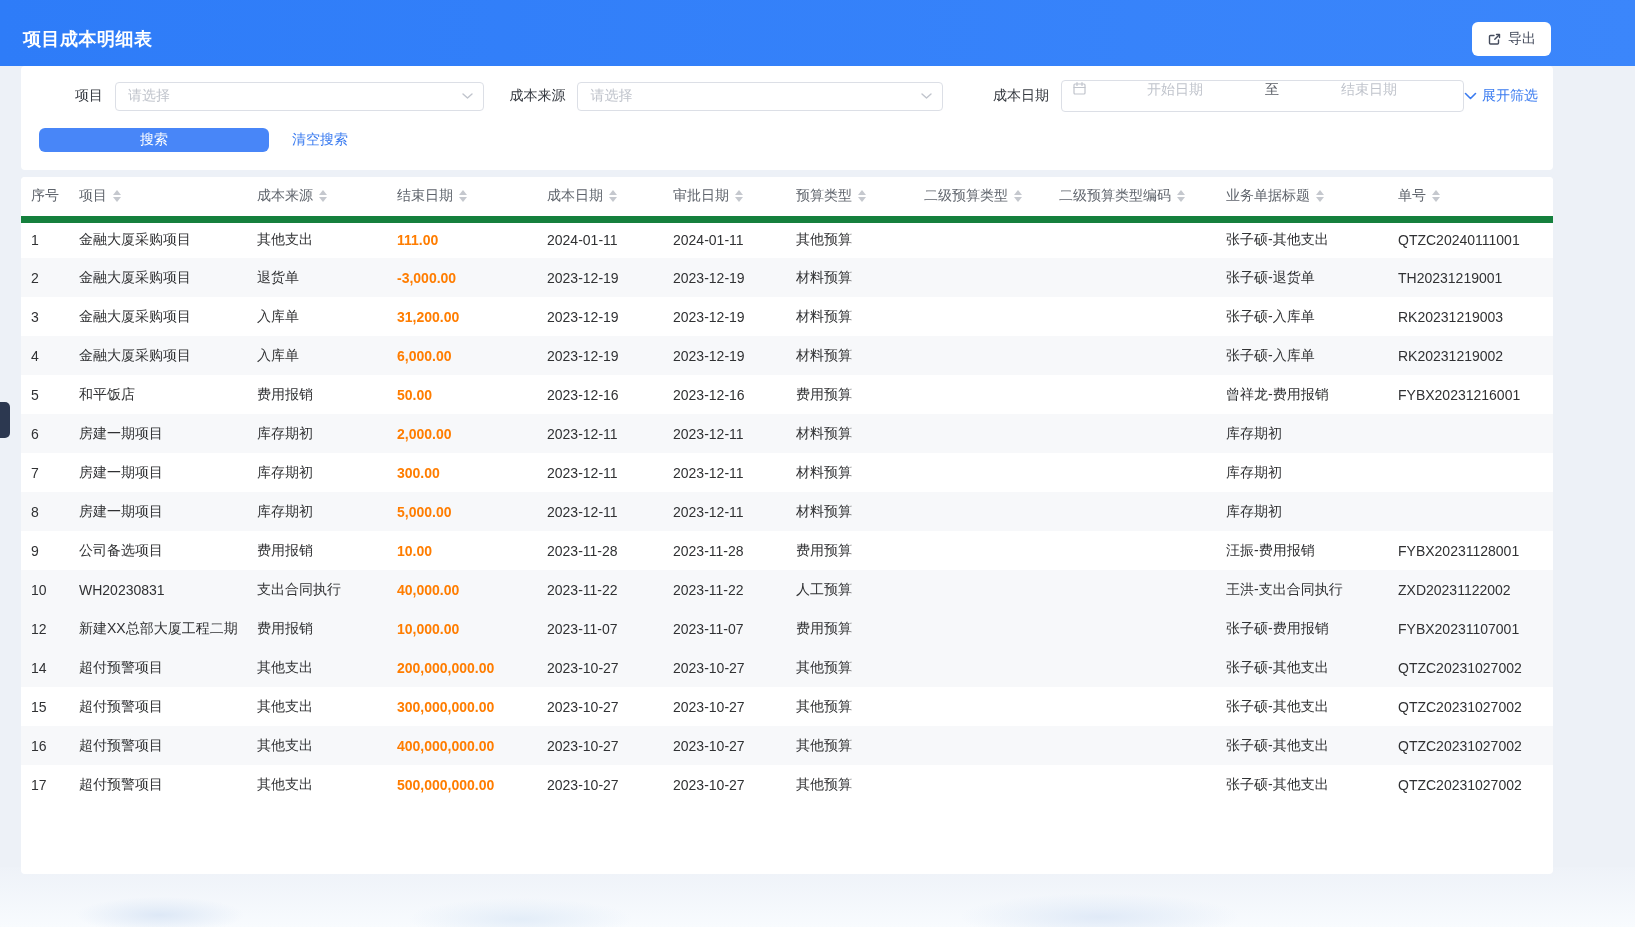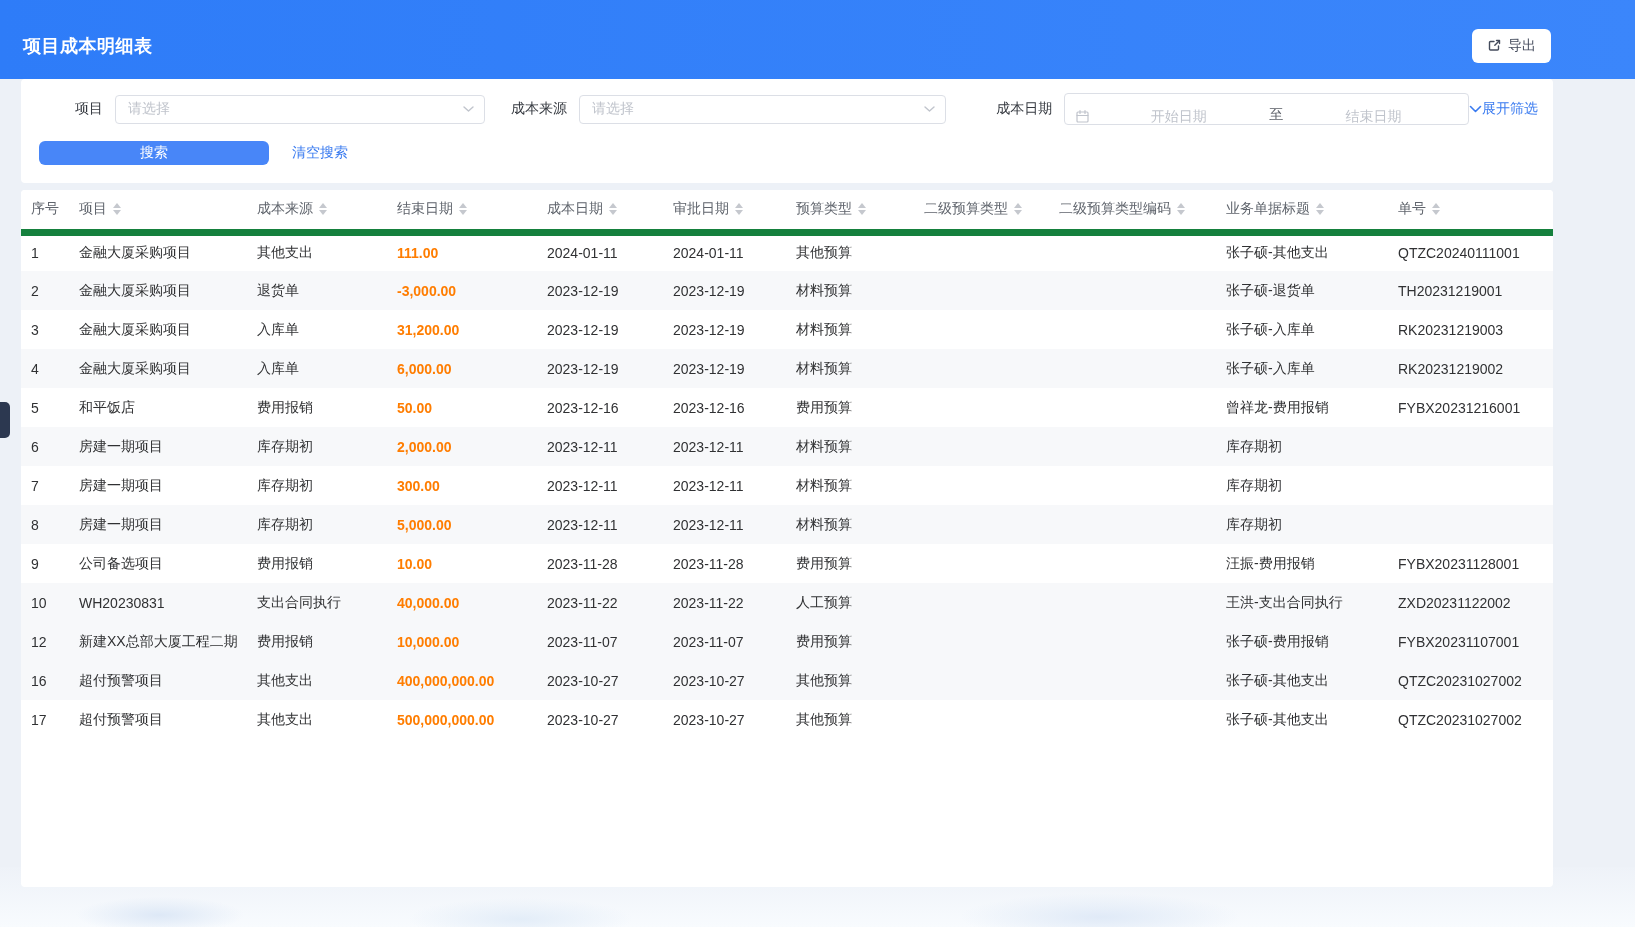--- a/index.html
+++ b/index.html
@@ -14,21 +14,21 @@
     background:
       radial-gradient(120px 26px at 160px 48px, #dde8f6 0%, rgba(221,232,246,0) 70%),
       radial-gradient(160px 30px at 520px 52px, #e3edf8 0%, rgba(227,237,248,0) 70%),
       radial-gradient(200px 34px at 1100px 50px, #e0eaf7 0%, rgba(224,234,247,0) 70%),
       linear-gradient(180deg, #eef2f8, #f8fbfe);
     z-index:0;
   }
 
   
   .topbar {
-    height:79px;
+    height:66px;
     background:linear-gradient(90deg, var(--header-gradient-start,#2e7cf8), var(--header-gradient-end,#3b86fb));
     display:flex; align-items:center; justify-content:space-between;
     padding:12px 84px 0 23px;
     position:relative; z-index:1;
   }
   .page-title { color:#ffffff; font-size:18px; font-weight:bold; letter-spacing:.5px; }
   .export-btn {
     height:34px; padding:0 15px; background:#ffffff; border:none; border-radius:6px;
     display:flex; align-items:center; gap:6px;
     font-family:inherit; font-size:14px; color:#444b5c; cursor:pointer;
@@ -46,31 +46,31 @@
     height:29px; border:1px solid var(--border-gray,#dcdfe6); border-radius:4px; background:#fff;
     display:flex; align-items:center; justify-content:space-between;
     padding:0 10px 0 12px; cursor:pointer;
   }
   .select.w-project { width:383px; }
   .select.w-source  { width:380px; }
   .placeholder { color:var(--placeholder-gray,#c0c4cc); font-size:14px; }
   .gap-a { width:27px; } .gap-b { width:52px; }
   .date-range {
     width:419px; height:32px; border:1px solid var(--border-gray,#dcdfe6); border-radius:4px;
-    background:#fff; display:flex; align-items:flex-end; padding:0 10px; cursor:pointer;
+    background:#fff; display:flex; align-items:flex-start; padding:0 10px; cursor:pointer;
   }
   .date-range .date-input {
     flex:1; width:0; border:none; outline:none; background:transparent;
     font-family:inherit; font-size:14px; color:#34383f; text-align:center;
   }
   .date-range .date-input::placeholder { color:var(--placeholder-gray,#c0c4cc); }
   .date-sep { font-size:14px; color:#5a5e66; padding:0 6px; }
   .flex-spacer { flex:1; }
   .expand-link {
-    display:flex; align-items:center; 
+    display:flex; align-items:center; gap:5px;
     color:var(--link-blue,#3a7bf0); font-size:14px; cursor:pointer; text-decoration:none; white-space:nowrap;
   }
   .filter-actions { display:flex; align-items:center; margin-top:16px; }
   .search-btn {
     width:230px; height:24px; border:none; border-radius:6px;
     background:var(--search-button-blue,#4886f8); color:#fff;
     font-family:inherit; font-size:14px; cursor:pointer;
   }
   .clear-link { margin-left:23px; color:var(--link-blue,#3a7bf0); font-size:14px; cursor:pointer; text-decoration:none; }
 
@@ -426,20 +426,46 @@
           <td class="amount">10,000.00</td>
           <td>2023-11-07</td>
           <td>2023-11-07</td>
           <td>费用预算</td>
           <td></td>
           <td></td>
           <td>张子硕-费用报销</td>
           <td>FYBX20231107001</td>
         </tr>
         <tr class="striped">
+          <td>14</td>
+          <td>超付预警项目</td>
+          <td>其他支出</td>
+          <td class="amount">200,000,000.00</td>
+          <td>2023-10-27</td>
+          <td>2023-10-27</td>
+          <td>其他预算</td>
+          <td></td>
+          <td></td>
+          <td>张子硕-其他支出</td>
+          <td>QTZC20231027002</td>
+        </tr>
+        <tr>
+          <td>15</td>
+          <td>超付预警项目</td>
+          <td>其他支出</td>
+          <td class="amount">300,000,000.00</td>
+          <td>2023-10-27</td>
+          <td>2023-10-27</td>
+          <td>其他预算</td>
+          <td></td>
+          <td></td>
+          <td>张子硕-其他支出</td>
+          <td>QTZC20231027002</td>
+        </tr>
+        <tr class="striped">
           <td>16</td>
           <td>超付预警项目</td>
           <td>其他支出</td>
           <td class="amount">400,000,000.00</td>
           <td>2023-10-27</td>
           <td>2023-10-27</td>
           <td>其他预算</td>
           <td></td>
           <td></td>
           <td>张子硕-其他支出</td>

